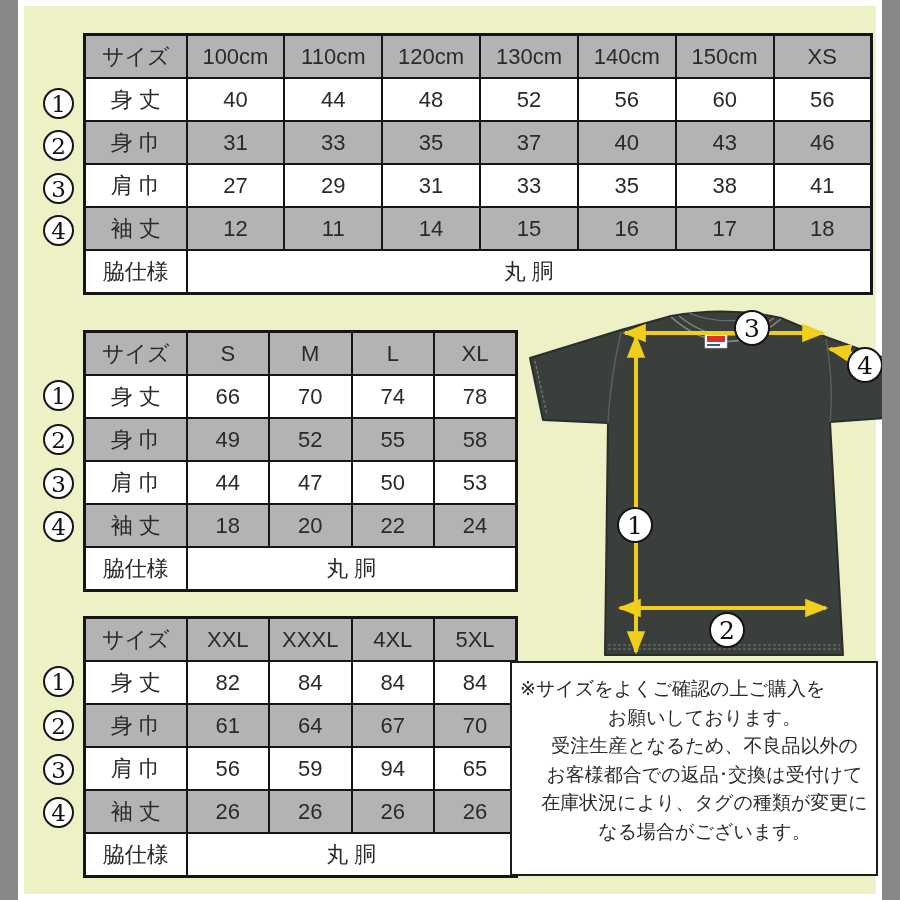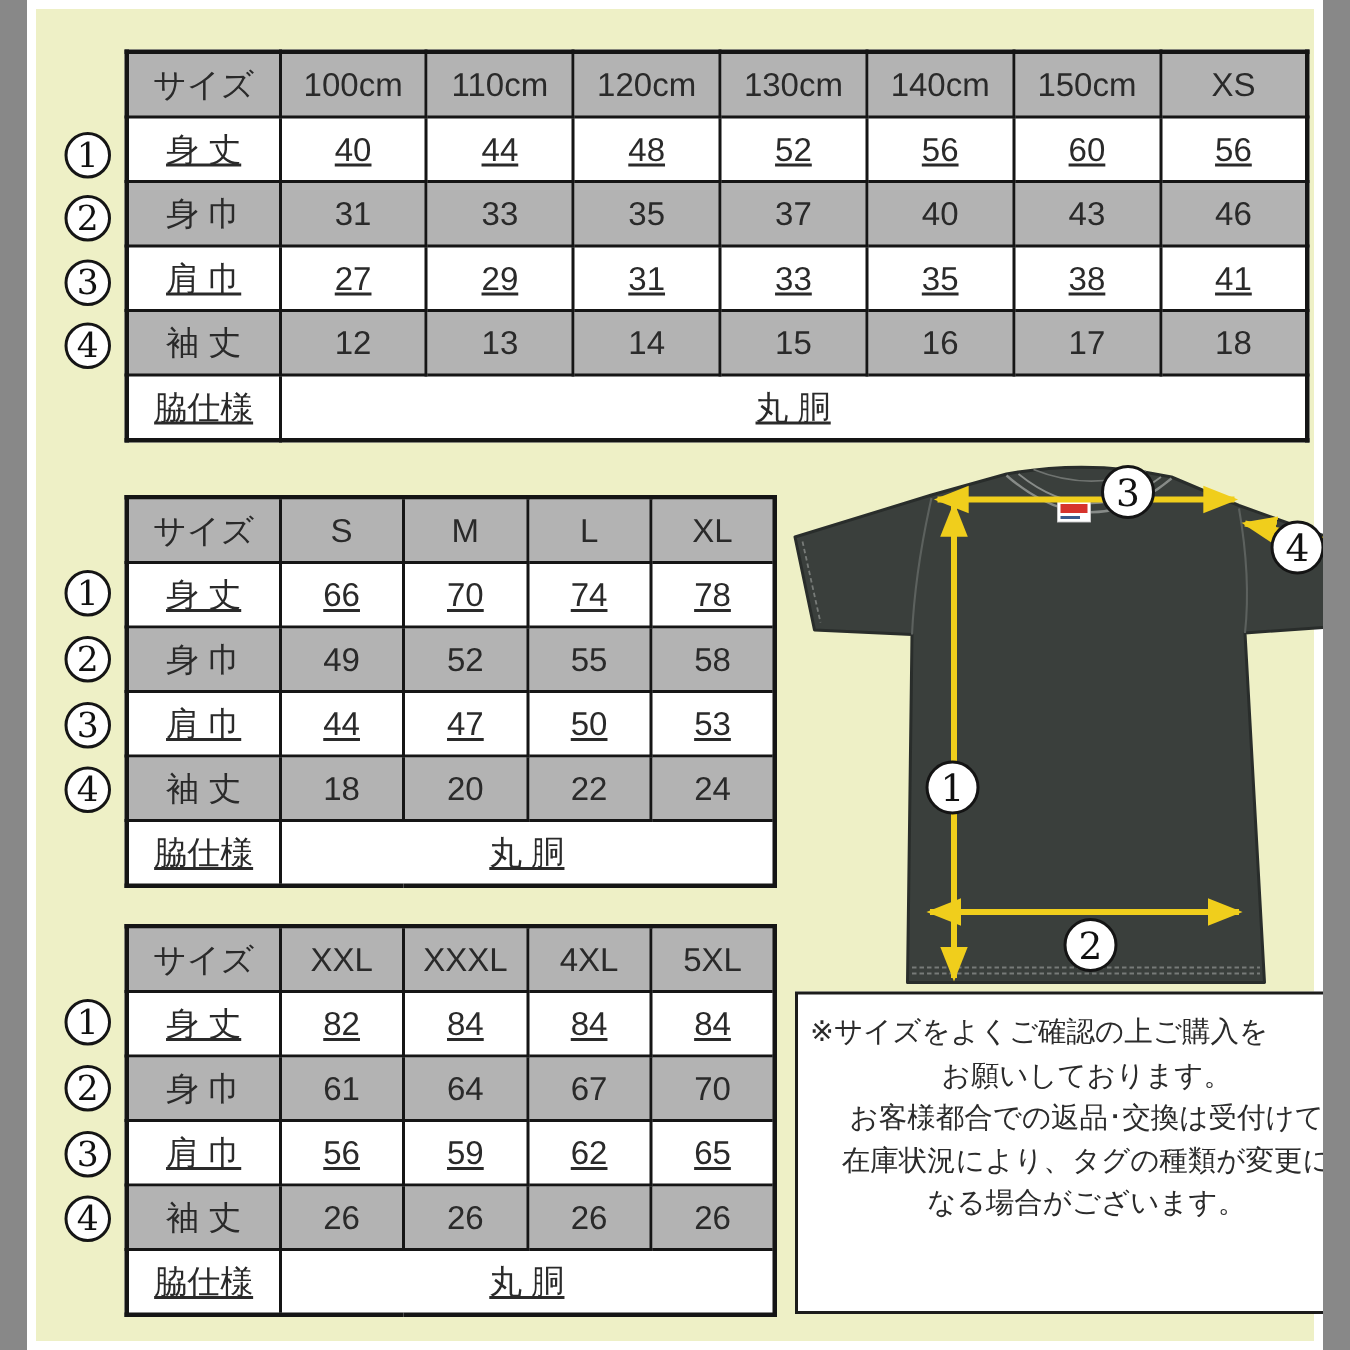--- a/index.html
+++ b/index.html
@@ -13,36 +13,36 @@
   
   .size-table{
     position:absolute;border-collapse:collapse;table-layout:fixed;
     background:#fff;border:3px solid #151515;font-size:22px;color:#2a2a2a;
   }
   .size-table th,.size-table td{
     border:2px solid #151515;text-align:center;vertical-align:middle;
     height:41px;padding:0;font-weight:normal;line-height:1;overflow:hidden;white-space:nowrap;
   }
   .row-g th,.row-g td{background:#b3b3b3;}
-  .row-w th,.row-w td{background:#ffffff;text-decoration:underline;}
+  .row-w th,.row-w td{background:#ffffff;}
 
   
   .marker{
     position:absolute;width:31px;height:31px;box-sizing:border-box;
     border:2px solid #151515;border-radius:50%;background:#fff;
     display:flex;align-items:center;justify-content:center;
     font-family:"DejaVu Serif","Liberation Serif",serif;font-size:23px;color:#111;
   }
 
   
   .diagram{position:absolute;left:500px;top:305px;width:400px;height:355px;}
 
   
   .notice{
-    position:absolute;left:512px;top:661px;width:368px;height:215px;
+    position:absolute;left:492px;top:661px;width:368px;height:215px;
     box-sizing:border-box;background:#ffffff;border:2px solid #1c1c1c;
     padding:12px 6px 0 8px;font-size:19px;color:#2b2b2b;
   }
   .nline{line-height:28.5px;white-space:nowrap;}
   .nline.indent{padding-left:19px;text-align:center;}
 </style>
 </head>
 <body>
 
 <div class="canvas">
@@ -96,21 +96,21 @@
       <td>29</td>
       <td>31</td>
       <td>33</td>
       <td>35</td>
       <td>38</td>
       <td>41</td>
     </tr>
     <tr class="row-g">
       <th>袖 丈</th>
       <td>12</td>
-      <td>13</td>
+      <td>11</td>
       <td>14</td>
       <td>15</td>
       <td>16</td>
       <td>17</td>
       <td>18</td>
     </tr>
     <tr class="row-w">
       <th>脇仕様</th>
       <td colspan="7">丸 胴</td>
     </tr>
@@ -195,21 +195,21 @@
       <th>身 巾</th>
       <td>61</td>
       <td>64</td>
       <td>67</td>
       <td>70</td>
     </tr>
     <tr class="row-w">
       <th>肩 巾</th>
       <td>56</td>
       <td>59</td>
-      <td>62</td>
+      <td>94</td>
       <td>65</td>
     </tr>
     <tr class="row-g">
       <th>袖 丈</th>
       <td>26</td>
       <td>26</td>
       <td>26</td>
       <td>26</td>
     </tr>
     <tr class="row-w">
@@ -277,17 +277,18 @@
     </g>
     <g>
       <circle cx="347" cy="60" r="17" fill="#ffffff" stroke="#141414" stroke-width="2"></circle>
       <text x="347" y="69" text-anchor="middle" font-family="DejaVu Serif, Liberation Serif, serif" font-size="25" fill="#111">4</text>
     </g>
   </svg>
 
   <div class="notice">
     <div class="nline">※サイズをよくご確認の上ご購入を</div>
     <div class="nline indent">お願いしております。</div>
+    <div class="nline indent">受注生産となるため、不良品以外の</div>
     <div class="nline indent">お客様都合での返品･交換は受付けて</div>
     <div class="nline indent">在庫状況により、タグの種類が変更に</div>
     <div class="nline indent">なる場合がございます。</div>
   </div>
 </div>
 
 </body></html>

